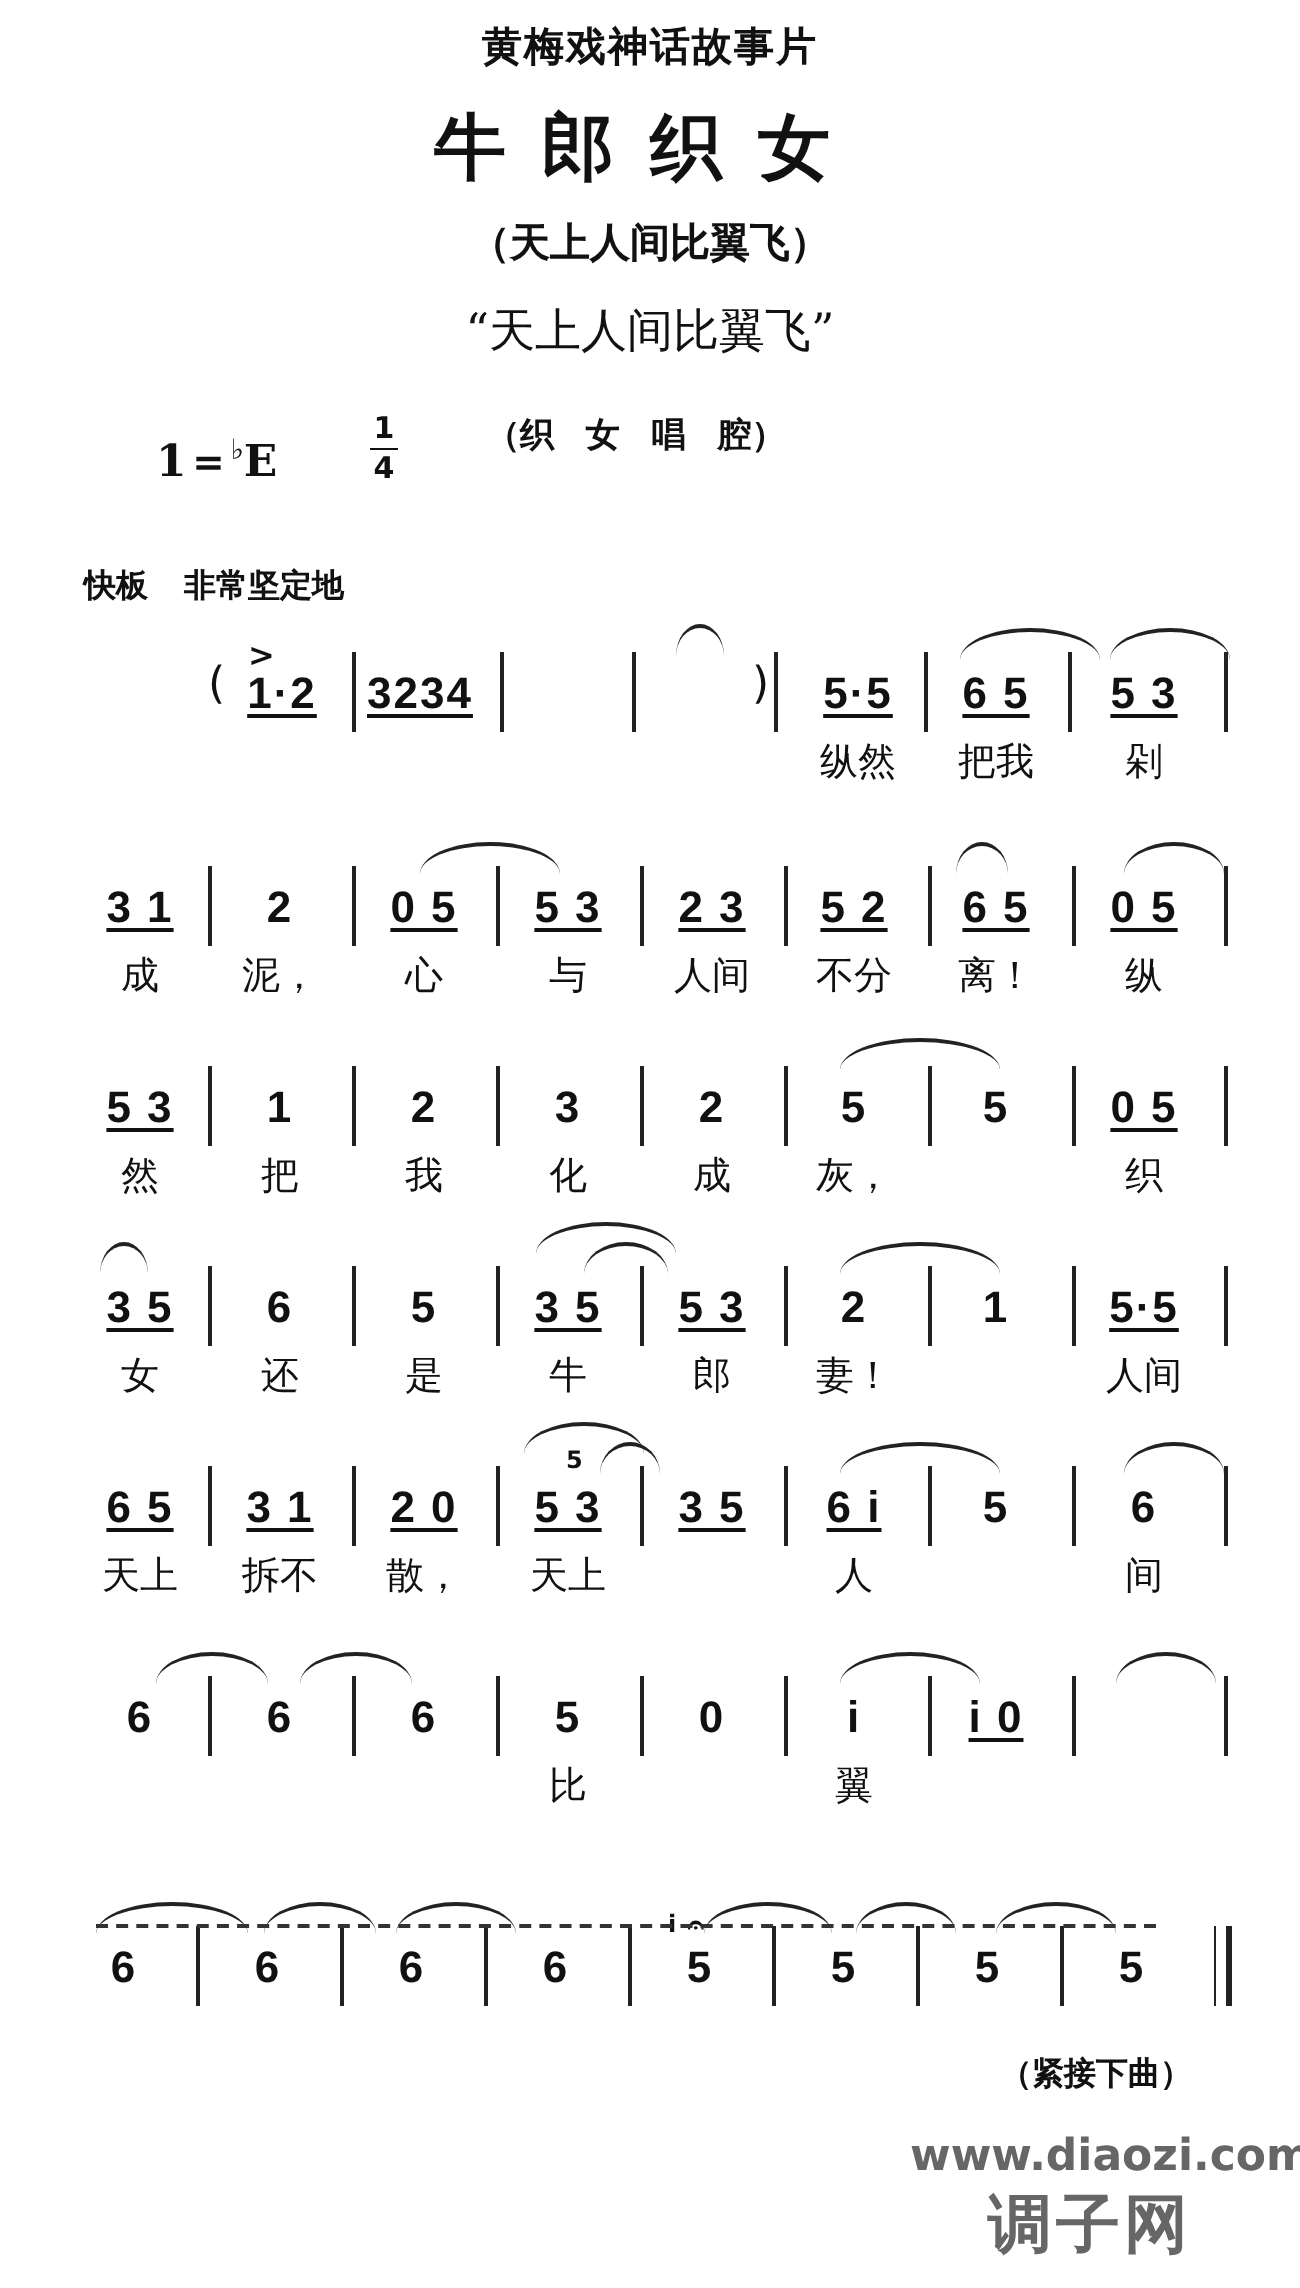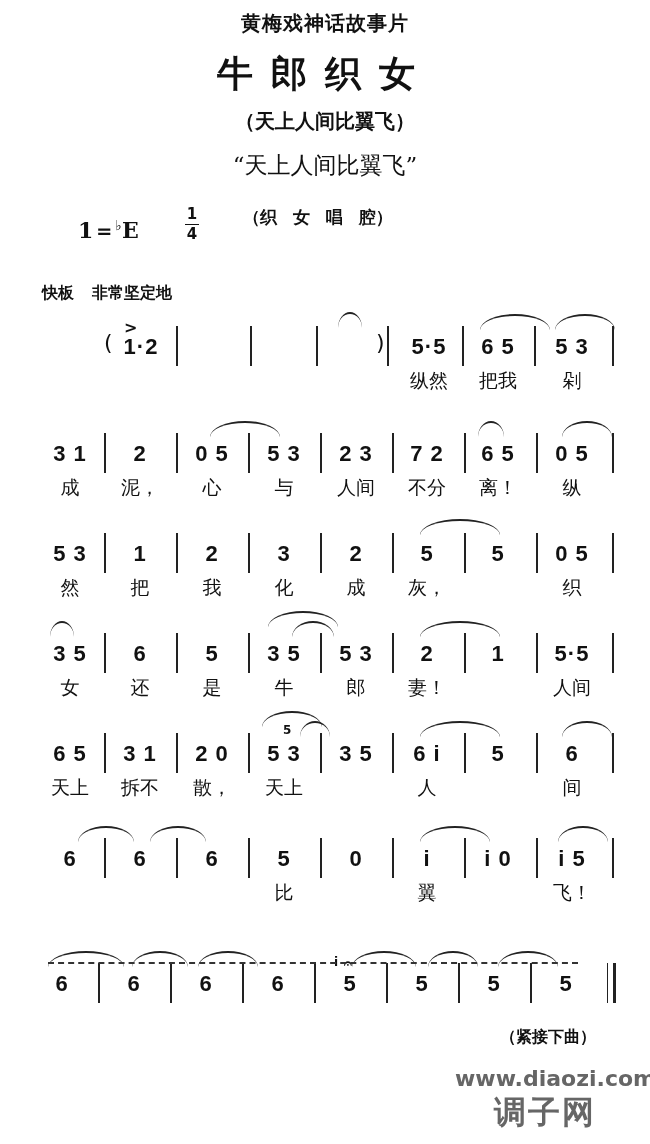--- a/index.html
+++ b/index.html
@@ -22,21 +22,21 @@
   #tempo { left: 42px; top: 283px; font-size: 16px; font-weight: bold; }
   #tempo span { margin-right: 18px; }
 
   .row { position: absolute; left: 0; width: 650px; height: 80px; }
   .cell { position: absolute; top: 0; height: 80px; text-align: center; }
   .notes {
     position: absolute; left: 0; right: 0; top: 16px;
     font-family: "Liberation Sans", sans-serif; font-weight: bold; font-size: 22px; letter-spacing: 1px;
     white-space: nowrap;
   }
-  .notes.ul { text-underline-offset: 3px; text-decoration-thickness: 1.5px; }
+  .notes.ul { text-decoration: underline; text-underline-offset: 3px; text-decoration-thickness: 1.5px; }
   .lyric { position: absolute; left: -10px; right: -10px; top: 50px; font-size: 19px; white-space: nowrap; }
   .barline { position: absolute; top: 8px; width: 1.5px; height: 40px; background: #222; }
   .barline.double { width: 5px; border-left: 1.5px solid #222; border-right: 3px solid #222; background: transparent; }
   .slur {
     position: absolute; height: 14px; border-top: 2px solid #222;
     border-radius: 50% 50% 0 0 / 100% 100% 0 0;
   }
   .mark { position: absolute; font-size: 12px; font-weight: bold; }
   .paren { position: absolute; font-size: 22px; }
   .bracket-line { position: absolute; left: 48px; width: 530px; top: 962px; border-top: 2px dashed #333; }
@@ -65,20 +65,24 @@
 <div id="tempo" class="abs">
   <span>快板</span><span>非常坚定地</span>
 </div>
 
 <div id="score">
     <div class="row" style="top: 318px;">
       <div class="cell" style="left: 118px; width: 46px;">
         <div class="notes ul">1·2</div>
         <div class="lyric"></div>
       </div>
+      <div class="cell" style="left: 180px; width: 60px;">
+        <div class="notes ul">3234</div>
+        <div class="lyric"></div>
+      </div>
       <div class="cell" style="left: 405px; width: 48px;">
         <div class="notes ul">5·5</div>
         <div class="lyric">纵然</div>
       </div>
       <div class="cell" style="left: 476px; width: 44px;">
         <div class="notes ul">6 5</div>
         <div class="lyric">把我</div>
       </div>
       <div class="cell" style="left: 550px; width: 44px;">
         <div class="notes ul">5 3</div>
@@ -113,21 +117,21 @@
       </div>
       <div class="cell" style="left: 262px; width: 44px;">
         <div class="notes ul">5 3</div>
         <div class="lyric">与</div>
       </div>
       <div class="cell" style="left: 334px; width: 44px;">
         <div class="notes ul">2 3</div>
         <div class="lyric">人间</div>
       </div>
       <div class="cell" style="left: 405px; width: 44px;">
-        <div class="notes ul">7 2</div>
+        <div class="notes ul">5 2</div>
         <div class="lyric">不分</div>
       </div>
       <div class="cell" style="left: 476px; width: 44px;">
         <div class="notes ul">6 5</div>
         <div class="lyric">离！</div>
       </div>
       <div class="cell" style="left: 550px; width: 44px;">
         <div class="notes ul">0 5</div>
         <div class="lyric">纵</div>
       </div>
@@ -300,24 +304,20 @@
         <div class="notes">0</div>
         <div class="lyric"></div>
       </div>
       <div class="cell" style="left: 405px; width: 44px;">
         <div class="notes">i</div>
         <div class="lyric">翼</div>
       </div>
       <div class="cell" style="left: 476px; width: 44px;">
         <div class="notes ul">i 0</div>
         <div class="lyric"></div>
-      </div>
-      <div class="cell" style="left: 550px; width: 44px;">
-        <div class="notes ul">i 5</div>
-        <div class="lyric">飞！</div>
       </div>
       <div class="barline" style="left: 104px;"></div>
       <div class="barline" style="left: 176px;"></div>
       <div class="barline" style="left: 248px;"></div>
       <div class="barline" style="left: 320px;"></div>
       <div class="barline" style="left: 392px;"></div>
       <div class="barline" style="left: 464px;"></div>
       <div class="barline" style="left: 536px;"></div>
       <div class="barline" style="left: 612px;"></div>
       <div class="slur" style="left: 78px; width: 56px; top: -4px;"></div>

